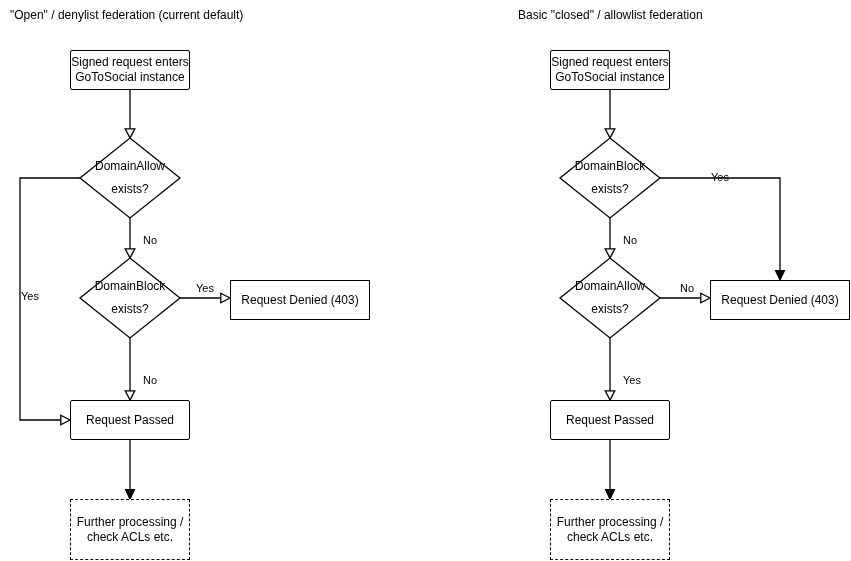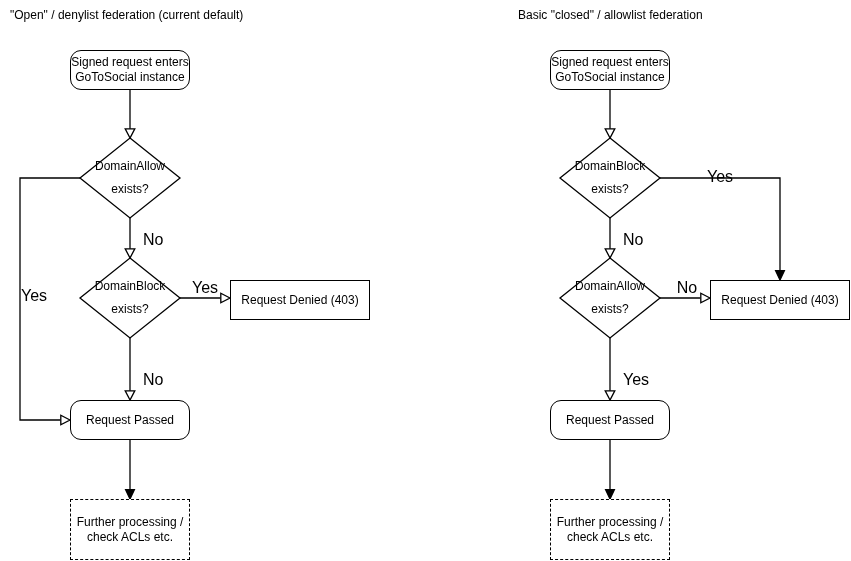--- a/index.html
+++ b/index.html
@@ -54,40 +54,40 @@
     background: #ffffff;
     border: 1.3px solid #000000;
     display: flex;
     align-items: center;
     justify-content: center;
     text-align: center;
     font-size: 12px;
     line-height: 15px;
     white-space: pre-line;
   }
-  .node.rounded { border-radius: 11px; }
+  .node.rounded { border-radius: 2px; }
   .node.rounded-sm { border-radius: 0; }
   .node.dashed {
     border: 1.3px dashed #000000;
     border-radius: 0;
   }
   .dlabel {
     position: absolute;
     display: flex;
     align-items: center;
     justify-content: center;
     text-align: center;
     font-size: 12px;
     line-height: 23px;
     white-space: pre-line;
     pointer-events: none;
   }
   .elabel {
     position: absolute;
-    font-size: 16px;
+    font-size: 11px;
     line-height: 14px;
     white-space: nowrap;
   }
   .elabel.centered {
     width: 32px;
     text-align: center;
   }
 </style>
 </head>
 <body>

